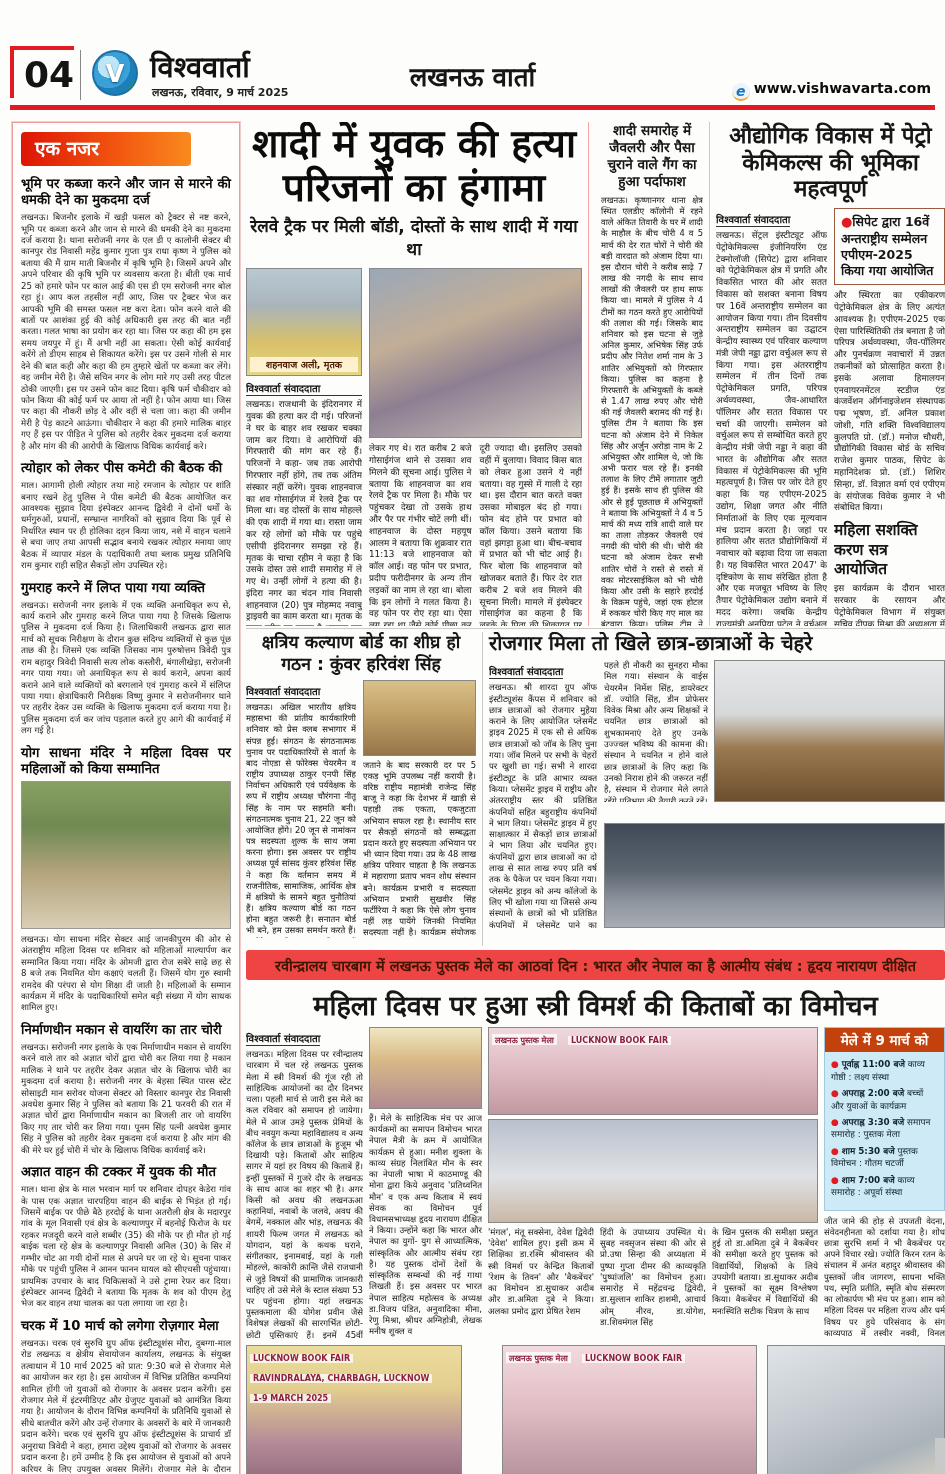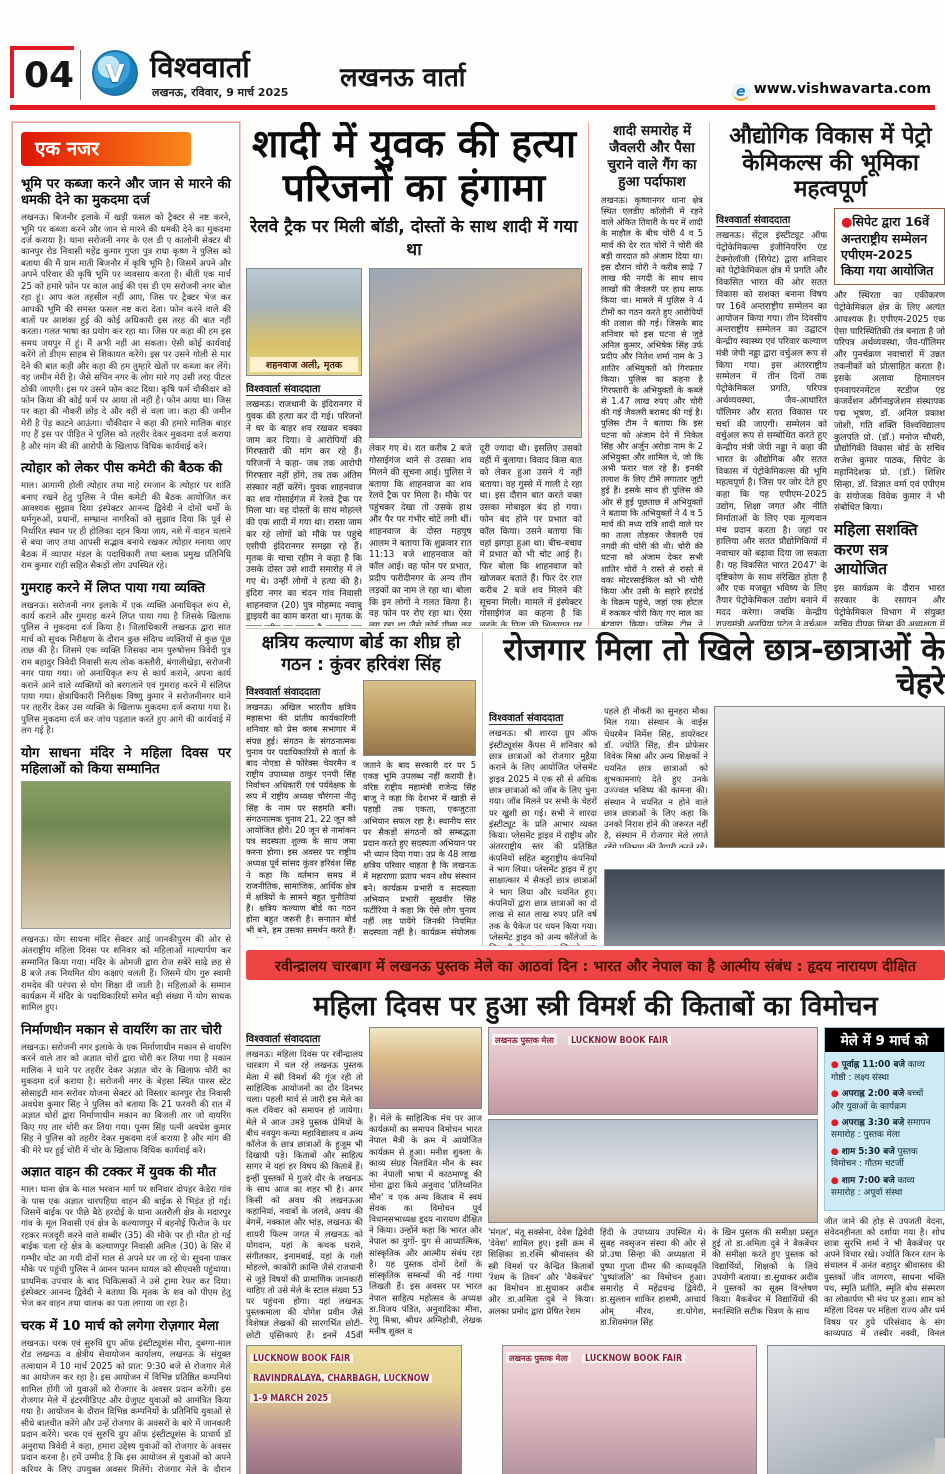--- a/index.html
+++ b/index.html
@@ -12,21 +12,21 @@
 
   
   .header { left:10px; top:8px; width:925px; height:66px; border-bottom:5px solid #e21b22; }
   .pgnum { position:absolute; left:0; top:2px; width:64px; height:52px; border-top:4px solid #e21b22; border-left:4px solid #e21b22; font-size:36px; font-weight:bold; padding:4px 0 0 10px; color:#141414; }
   .hdr-div { position:absolute; left:70px; top:6px; width:1px; height:50px; background:#888; }
   .logo { position:absolute; left:82px; top:6px; width:46px; height:46px; border-radius:50%;
           background: radial-gradient(circle at 35% 35%, #bfe6f7 0 28%, #3aa0d8 29% 55%, #1d7fba 56% 75%, #2e9e4f 76% 100%); border:2px solid #1d6fa5; }
   .logo span { position:absolute; left:0; right:0; top:8px; text-align:center; color:#fff; font-weight:bold; font-size:24px; text-shadow:0 1px 2px #09507c; }
   .masthead { position:absolute; left:140px; top:2px; font-size:29px; font-weight:bold; color:#111; }
   .dateline { position:absolute; left:142px; top:40px; font-size:11px; font-weight:bold; color:#222; }
-  .center-title { position:absolute; left:330px; right:330px; top:14px; text-align:left; font-size:26px; font-weight:bold; }
+  .center-title { position:absolute; left:330px; right:330px; top:14px; text-align:center; font-size:26px; font-weight:bold; }
   .website { position:absolute; right:4px; top:36px; font-size:14px; font-weight:bold; color:#0d0d0d; }
   .e-icon { display:inline-block; width:18px; height:18px; border-radius:50%; background:#eaf4fc; color:#1b75bb; font-weight:bold; font-style:italic; text-align:center; line-height:17px; font-size:14px; border-bottom:2px solid #f6a21d; margin-right:4px; vertical-align:-3px; }
 
   
   .eknajar { left:12px; top:86px; width:228px; height:1354px; border:1px solid #ef9d9d; outline:1px solid #f6caca; padding:7px 8px; background:#fffefd; }
   .en-bar { width:170px; background:linear-gradient(90deg,#dd1505,#f35a11 60%,#f98a1e); color:#fff; font-weight:bold; font-size:19px; padding:3px 14px 5px; border-radius:4px; margin:2px 0 10px; }
   .en-h { font-size:13.2px; font-weight:bold; line-height:1.22; margin:8px 0 4px; color:#0c0c0c; }
   .en-b { font-size:8.6px; line-height:1.33; color:#242424; }
   .en-photo { width:100%; height:148px; margin:4px 0 5px; background:linear-gradient(180deg,#87a063 0%,#6f8a52 30%,#b4a47c 62%,#d9cfb6 100%); border:1px solid #999; }
 
@@ -63,21 +63,21 @@
   
   .ksha { left:246px; top:596px; width:230px; height:314px; }
   .ks-h { font-size:17.5px; font-weight:bold; text-align:center; line-height:1.25; }
   .ks-row { display:flex; gap:7px; margin-top:4px; height:258px; overflow:hidden; }
   .ks-c1 { width:110px; font-size:8.4px; line-height:1.33; overflow:hidden; }
   .ks-c2 { flex:1; font-size:8.4px; line-height:1.33; overflow:hidden; }
   .ks-photo { width:100%; height:76px; background:linear-gradient(180deg,#d9c089 0%,#c0a066 45%,#96744a 100%); border:1px solid #888; margin-bottom:4px; }
 
   
   .rojgar { left:482px; top:596px; width:463px; height:314px; border-left:1px solid #c9c9c9; padding-left:6px; }
-  .rj-h { font-size:31px; font-weight:bold; text-align:right; line-height:1.1; }
+  .rj-h { font-size:20px; font-weight:bold; text-align:left; line-height:1.1; }
   .rj-body { display:flex; gap:7px; margin-top:6px; height:268px; }
   .rj-c1 { width:108px; font-size:8.5px; line-height:1.33; overflow:hidden; }
   .rj-right { flex:1; display:flex; flex-direction:column; gap:21px; }
   .rj-toprow { display:flex; gap:6px; height:142px; }
   .rj-c2 { width:104px; font-size:8.5px; line-height:1.33; overflow:hidden; }
   .rj-interview { flex:1; background:linear-gradient(180deg,#e6e8ea 0%,#d6d8da 38%,#9a7a50 62%,#6e4f2e 100%); border:1px solid #888; }
   .rj-group { flex:1; background:linear-gradient(180deg,#3f4a56 0%,#5b6570 45%,#8d949d 75%,#a8adb4 100%); border:1px solid #888; }
 
   
   .bookfair { left:246px; top:914px; width:699px; height:526px; }
@@ -89,21 +89,21 @@
   .bf-c2-photo { height:82px; background:linear-gradient(180deg,#efe6c2 0%,#d9b986 40%,#b08a92 100%); border:1px solid #888; margin-bottom:4px; }
   .bf-c2-t { flex:1; font-size:8.5px; line-height:1.32; overflow:hidden; }
   .bf-c3 { width:330px; display:flex; flex-direction:column; gap:4px; }
   .ph-label { font-size:8px; font-weight:bold; color:#8d1f3f; background:rgba(255,255,255,.75); display:inline-block; padding:0 3px; margin:3px; }
   .bf-stage { height:88px; background:linear-gradient(180deg,#efd9de 0%,#dcb6bd 55%,#c298a0 100%); border:1px solid #888; }
   .bf-seated { height:104px; background:linear-gradient(180deg,#b9c1cd 0%,#dfe2e6 55%,#cbb8a6 100%); border:1px solid #888; }
   .bf-c3-texts { flex:1; display:flex; gap:6px; overflow:hidden; }
   .bf-c3-texts div { flex:1; font-size:8.5px; line-height:1.32; overflow:hidden; }
   .bf-c4 { flex:1; display:flex; flex-direction:column; overflow:hidden; }
   .sched { border:1px solid #9ec9de; }
-  .sched-title { background:#000000; color:#fff; font-weight:bold; font-size:13.5px; text-align:center; padding:3px 0; }
+  .sched-title { background:#c2410c; color:#fff; font-weight:bold; font-size:13.5px; text-align:center; padding:3px 0; }
   .sched-bodybox { background:#cfeaf7; padding:6px 6px 7px; }
   .sched-item { font-size:8.8px; line-height:1.4; margin-bottom:4px; color:#10242e; }
   .sched-item .dot { color:#e21b22; font-size:9px; }
   .sched-item b { font-weight:bold; }
   .bf-c4-t { flex:1; font-size:8.5px; line-height:1.32; margin-top:5px; overflow:hidden; }
   .bf-photos { display:flex; margin-top:6px; height:140px; }
   .bf-pA { width:216px; background:linear-gradient(180deg,#ecdc9e 0%,#e3cf8f 30%,#b58a98 70%,#8f6a7a 100%); border:1px solid #888; margin-right:40px; position:relative; }
   .bf-pB { width:255px; background:linear-gradient(180deg,#f2dade 0%,#e0bcc3 45%,#b2909a 100%); border:1px solid #888; margin-right:10px; position:relative; }
   .bf-pC { width:178px; background:linear-gradient(160deg,#dfe4e8 0%,#c7ccd2 40%,#aab3ba 75%,#d9d4c6 100%); border:1px solid #888; }
 

